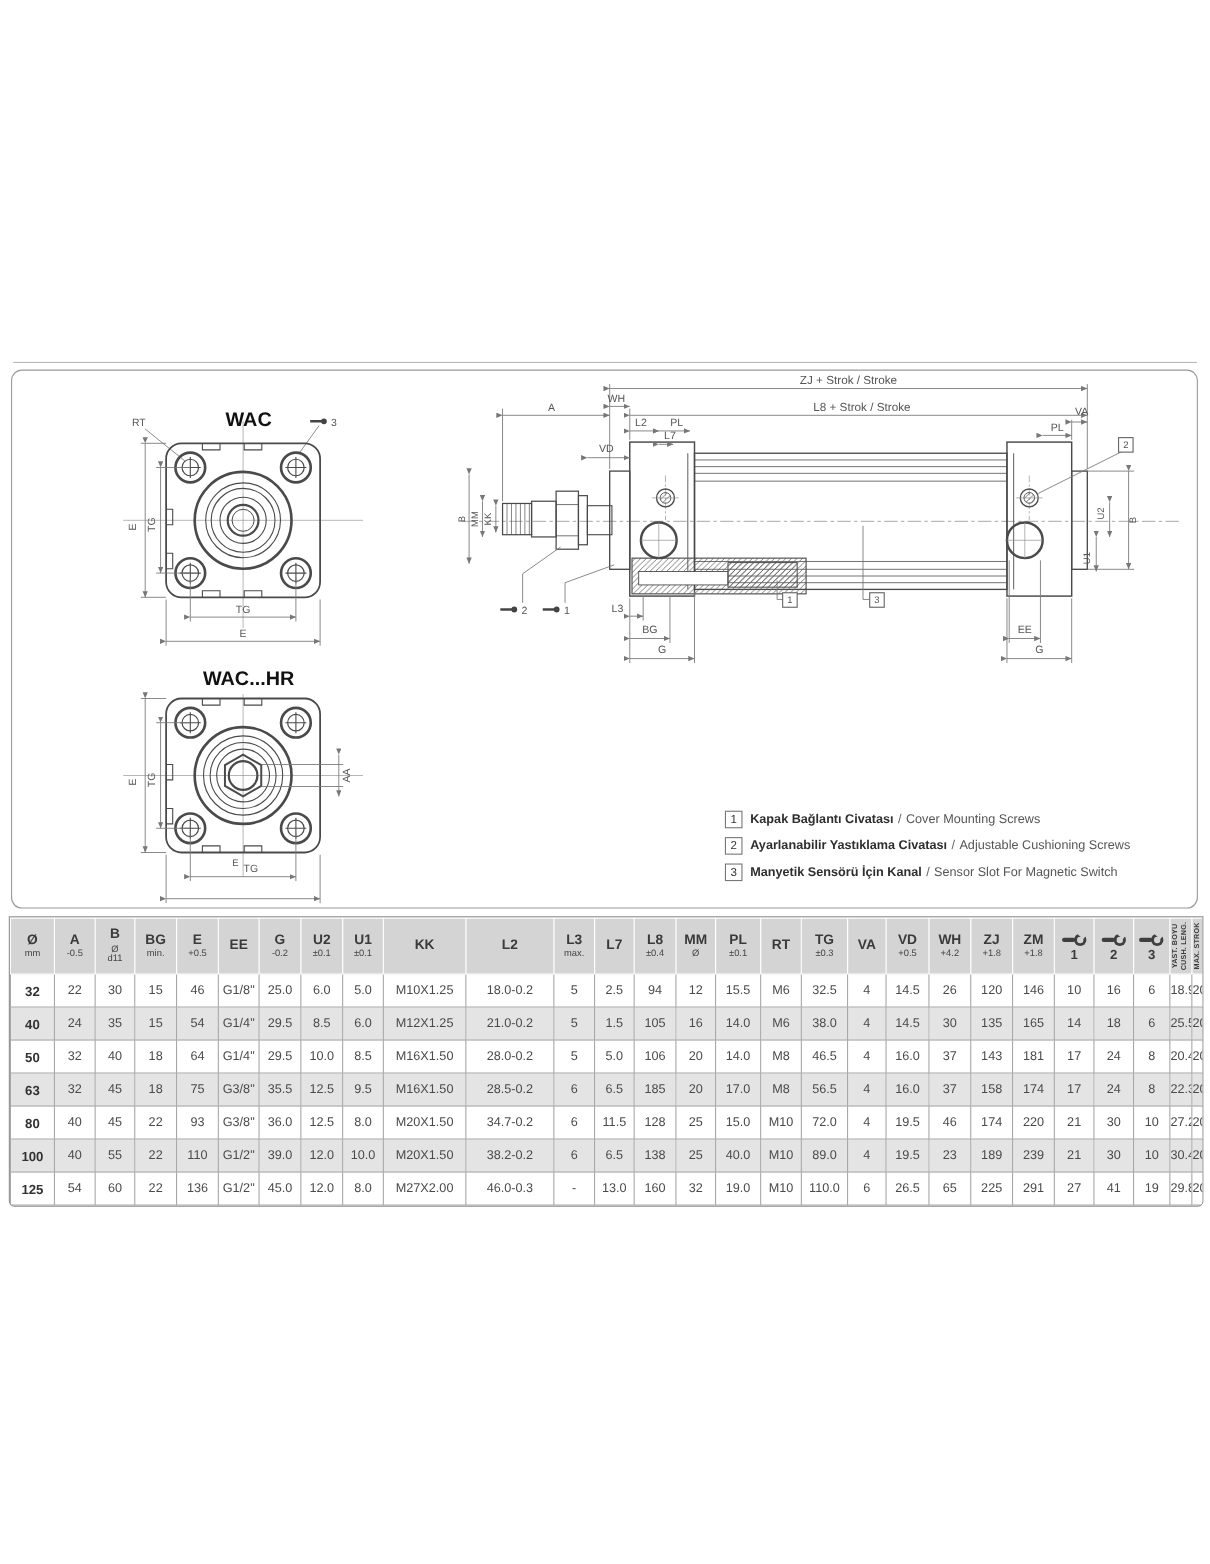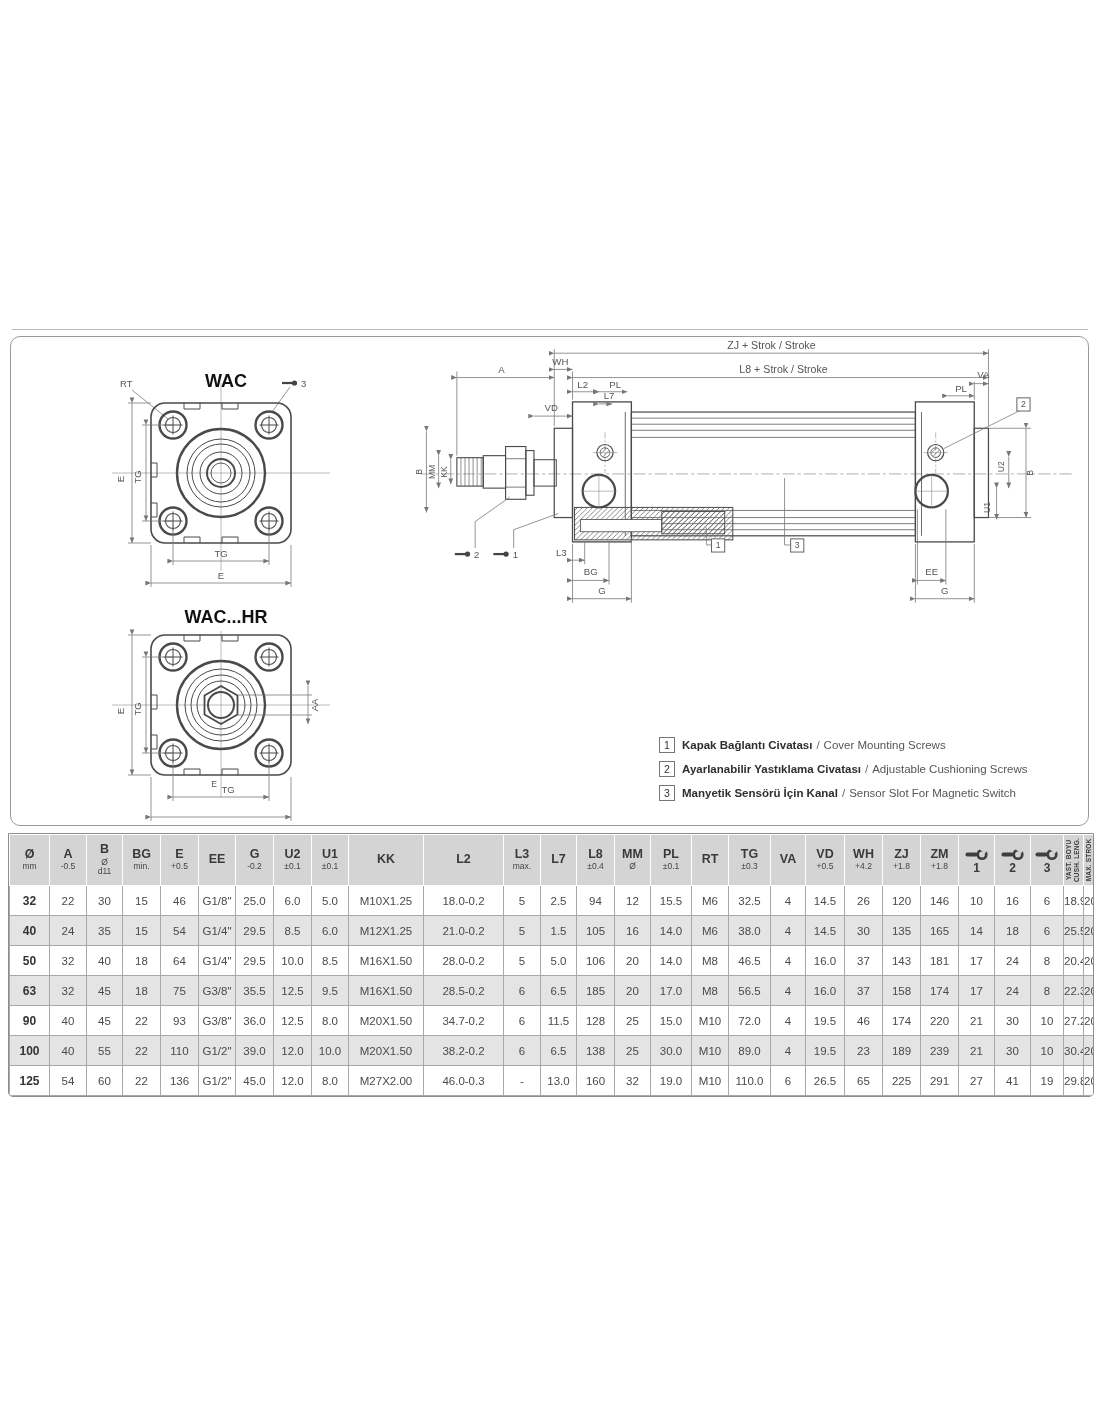--- a/index.html
+++ b/index.html
@@ -598,21 +598,21 @@
           <td>37</td>
           <td>158</td>
           <td>174</td>
           <td>17</td>
           <td>24</td>
           <td>8</td>
           <td>22.3</td>
           <td>2000</td>
         </tr>
         <tr>
-          <td class="diam">90</td>
+          <td class="diam">80</td>
           <td>40</td>
           <td>45</td>
           <td>22</td>
           <td>93</td>
           <td>G3/8"</td>
           <td>36.0</td>
           <td>12.5</td>
           <td>8.0</td>
           <td>M20X1.50</td>
           <td>34.7-0.2</td>
@@ -643,21 +643,21 @@
           <td>G1/2"</td>
           <td>39.0</td>
           <td>12.0</td>
           <td>10.0</td>
           <td>M20X1.50</td>
           <td>38.2-0.2</td>
           <td>6</td>
           <td>6.5</td>
           <td>138</td>
           <td>25</td>
-          <td>30.0</td>
+          <td>40.0</td>
           <td>M10</td>
           <td>89.0</td>
           <td>4</td>
           <td>19.5</td>
           <td>23</td>
           <td>189</td>
           <td>239</td>
           <td>21</td>
           <td>30</td>
           <td>10</td>

